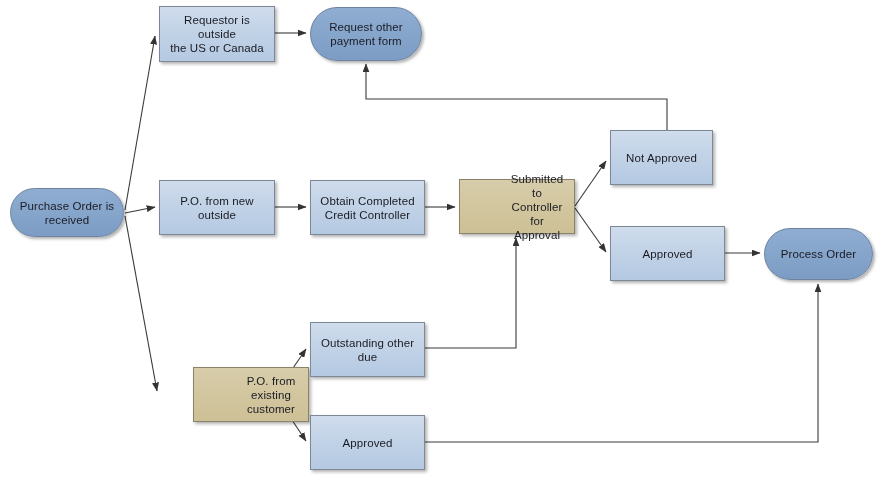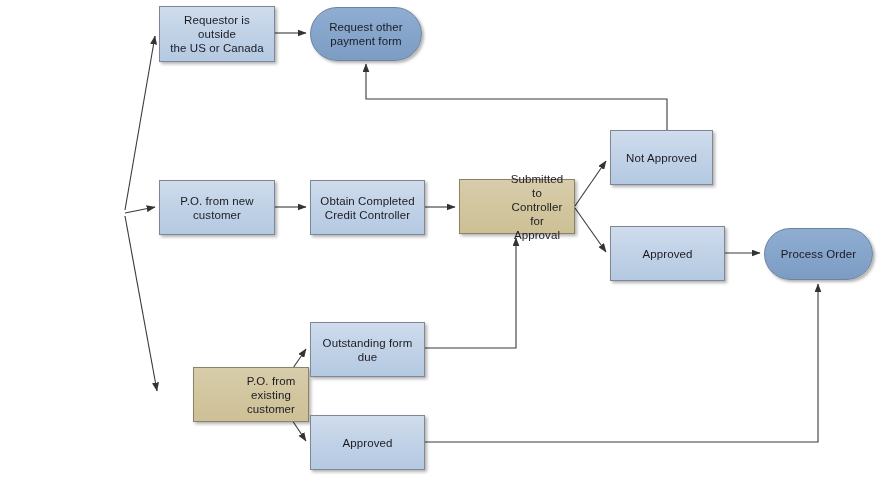--- a/index.html
+++ b/index.html
@@ -81,34 +81,38 @@
         <polyline points="725,253 760,253" fill="none" stroke="#3a3a3a" stroke-width="1.1" stroke-linejoin="miter" marker-end="url(#arrowhead)"></polyline>
         <polyline points="667,130 667,99 366,99 366,64" fill="none" stroke="#3a3a3a" stroke-width="1.1" stroke-linejoin="miter" marker-end="url(#arrowhead)"></polyline>
         <polyline points="125,216 157,391" fill="none" stroke="#3a3a3a" stroke-width="1.1" stroke-linejoin="miter" marker-end="url(#arrowhead)"></polyline>
         <polyline points="276,393 306,349" fill="none" stroke="#3a3a3a" stroke-width="1.1" stroke-linejoin="miter" marker-end="url(#arrowhead)"></polyline>
         <polyline points="276,396 306,441" fill="none" stroke="#3a3a3a" stroke-width="1.1" stroke-linejoin="miter" marker-end="url(#arrowhead)"></polyline>
         <polyline points="425,348 516,348 516,238" fill="none" stroke="#3a3a3a" stroke-width="1.1" stroke-linejoin="miter" marker-end="url(#arrowhead)"></polyline>
         <polyline points="425,442 818,442 818,284" fill="none" stroke="#3a3a3a" stroke-width="1.1" stroke-linejoin="miter" marker-end="url(#arrowhead)"></polyline>
       </g>
   </svg>
 
+  <div class="node node-terminator" style="left:10px; top:188px; width:114px; height:49px;">
+    <span class="node-label">Purchase Order is
+received</span>
+  </div>
 
   <div class="node node-process" style="left:159px; top:6px; width:116px; height:56px;">
     <span class="node-label">Requestor is outside
 the US or Canada</span>
   </div>
 
   <div class="node node-terminator" style="left:310px; top:7px; width:112px; height:54px;">
     <span class="node-label">Request other
 payment form</span>
   </div>
 
   <div class="node node-process" style="left:159px; top:180px; width:116px; height:55px;">
     <span class="node-label">P.O. from new
-customer</span>
+outside</span>
   </div>
 
   <div class="node node-process" style="left:310px; top:180px; width:115px; height:55px;">
     <span class="node-label">Obtain Completed
 Credit Controller</span>
   </div>
 
   <div class="node node-decision" style="left:459px; top:179px; width:116px; height:55px;">
     <span class="node-label">Submitted to
 Controller for
@@ -126,20 +130,20 @@
   <div class="node node-terminator" style="left:764px; top:228px; width:109px; height:52px;">
     <span class="node-label">Process Order</span>
   </div>
 
   <div class="node node-decision" style="left:160px; top:367px; width:116px; height:55px;margin-left:33px;">
     <span class="node-label">P.O. from existing
 customer</span>
   </div>
 
   <div class="node node-process" style="left:310px; top:322px; width:115px; height:55px;">
-    <span class="node-label">Outstanding form due</span>
+    <span class="node-label">Outstanding other due</span>
   </div>
 
   <div class="node node-process" style="left:310px; top:415px; width:115px; height:55px;">
     <span class="node-label">Approved</span>
   </div>
 
 </div>
 
 </body></html>

